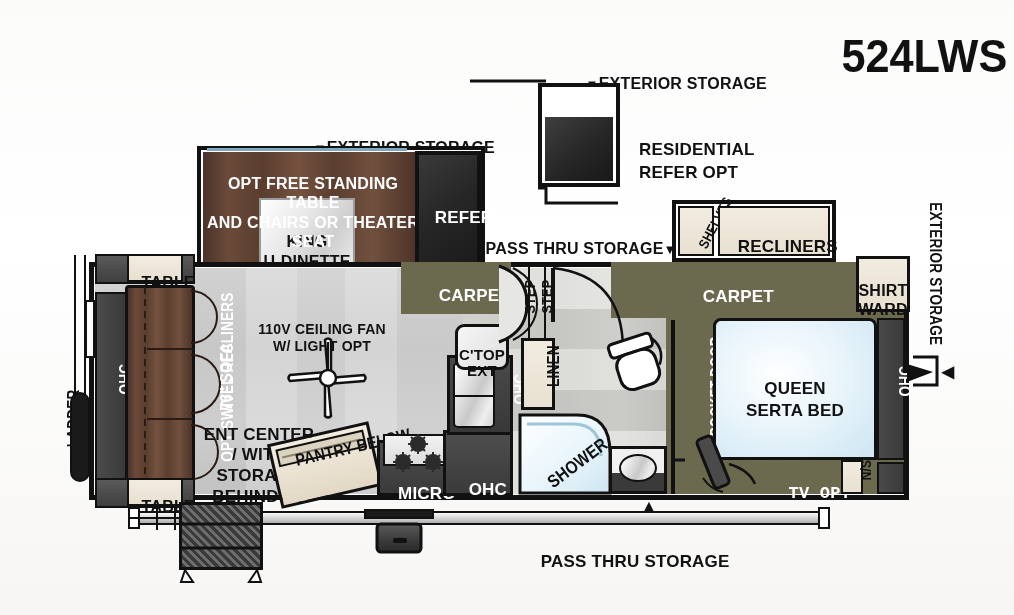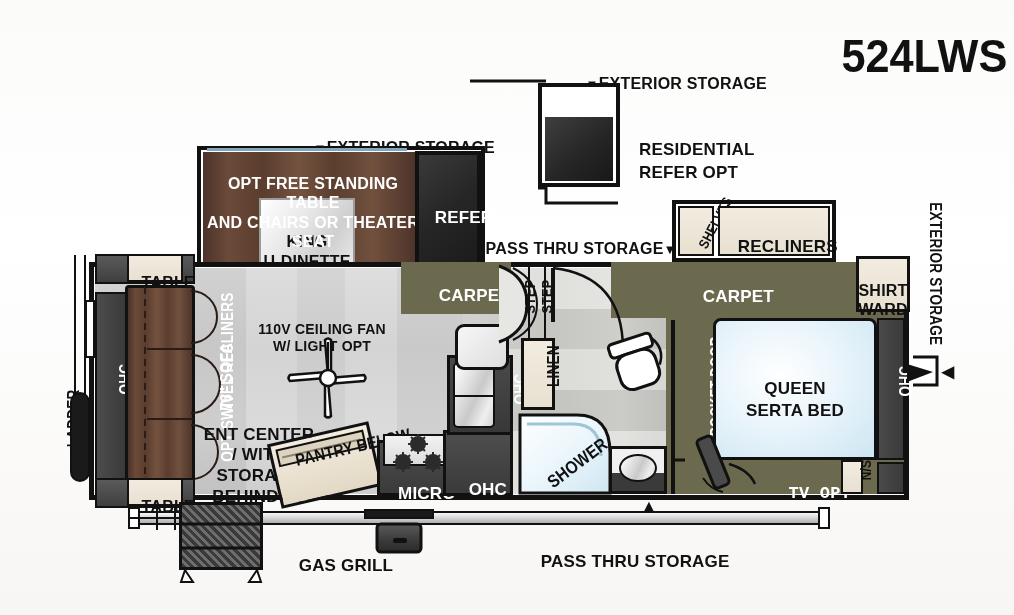--- a/index.html
+++ b/index.html
@@ -231,20 +231,24 @@
   <div class="abs" style="left:436px;top:355px;width:66px;height:80px;background:linear-gradient(180deg,#4a4a4a,#383838);border:3px solid #111;"></div>
   <div class="abs steel" style="left:442px;top:362px;width:42px;height:66px;border:2px solid #111;border-radius:5px;"></div>
   <svg class="abs" style="left:442px;top:362px;width:44px;height:68px;">
     <line x1="2" y1="34" x2="42" y2="34" stroke="#111" stroke-width="2"></line>
   </svg>
   <div class="lbl w" style="left:458px;top:388px;width:74px;height:18px;font-size:16px;transform:rotate(-90deg) scaleX(.85);">
     <span>OHC</span>
   </div>
 
   <div class="abs" style="left:444px;top:324px;width:54px;height:46px;background:linear-gradient(135deg,#f6f6f6,#dedede);border:3px solid #111;border-radius:9px;"></div>
+  <div class="lbl" style="left:444px;top:330px;width:54px;font-size:15px;white-space:pre-line;line-height:1.1;">
+    <span class="cond" style="display:inline-block;">C'TOP
+EXT</span>
+  </div>
 
   <div class="lbl w" style="left:408px;top:270px;width:90px;font-size:17px;">
     <span class="condw" style="display:inline-block;">CARPET</span>
   </div>
 
   <svg class="abs" style="left:486px;top:266px;width:60px;height:76px;">
     <path d="M2,0 q28,10 28,38 q0,28 -28,38" fill="#e6e6e2" stroke="#111" stroke-width="3"></path>
     <path d="M16,2 q24,12 24,36 q0,24 -24,36" fill="none" stroke="#111" stroke-width="2"></path>
     <path d="M32,0 L32,76" fill="none" stroke="#111" stroke-width="2"></path>
     <path d="M48,0 L48,76" fill="none" stroke="#111" stroke-width="2"></path>
@@ -377,23 +381,20 @@
     <rect x="14" y="16" width="44" height="28" rx="4" fill="url(#grillGrad)" stroke="#111" stroke-width="3"></rect>
     <rect x="30" y="30" width="14" height="5" rx="2" fill="#111"></rect>
     <defs>
       <linearGradient id="grillGrad" x1="0" y1="0" x2="0" y2="1">
         <stop offset="0%" stop-color="#5a5a5a"></stop>
           <stop offset="60%" stop-color="#3a3a3a"></stop>
           <stop offset="100%" stop-color="#2a2a2a"></stop>
       </linearGradient>
     </defs>
   </svg>
-  <div class="lbl" style="left:268px;top:540px;width:96px;font-size:17px;">
-    <span class="cond" style="display:inline-block;">GAS GRILL</span>
-  </div>
 
   <svg class="abs" style="left:896px;top:362px;width:44px;height:24px;">
     <path d="M0,2 L26,10 L0,20 Z" fill="#111"></path>
   </svg>
 
   <svg class="abs" style="left:118px;top:500px;width:140px;height:36px;">
     <line x1="0" y1="18" x2="50" y2="18" stroke="#111" stroke-width="2"></line>
     <line x1="28" y1="6" x2="28" y2="30" stroke="#111" stroke-width="2"></line>
     <line x1="46" y1="6" x2="46" y2="30" stroke="#111" stroke-width="2"></line>
   </svg>

